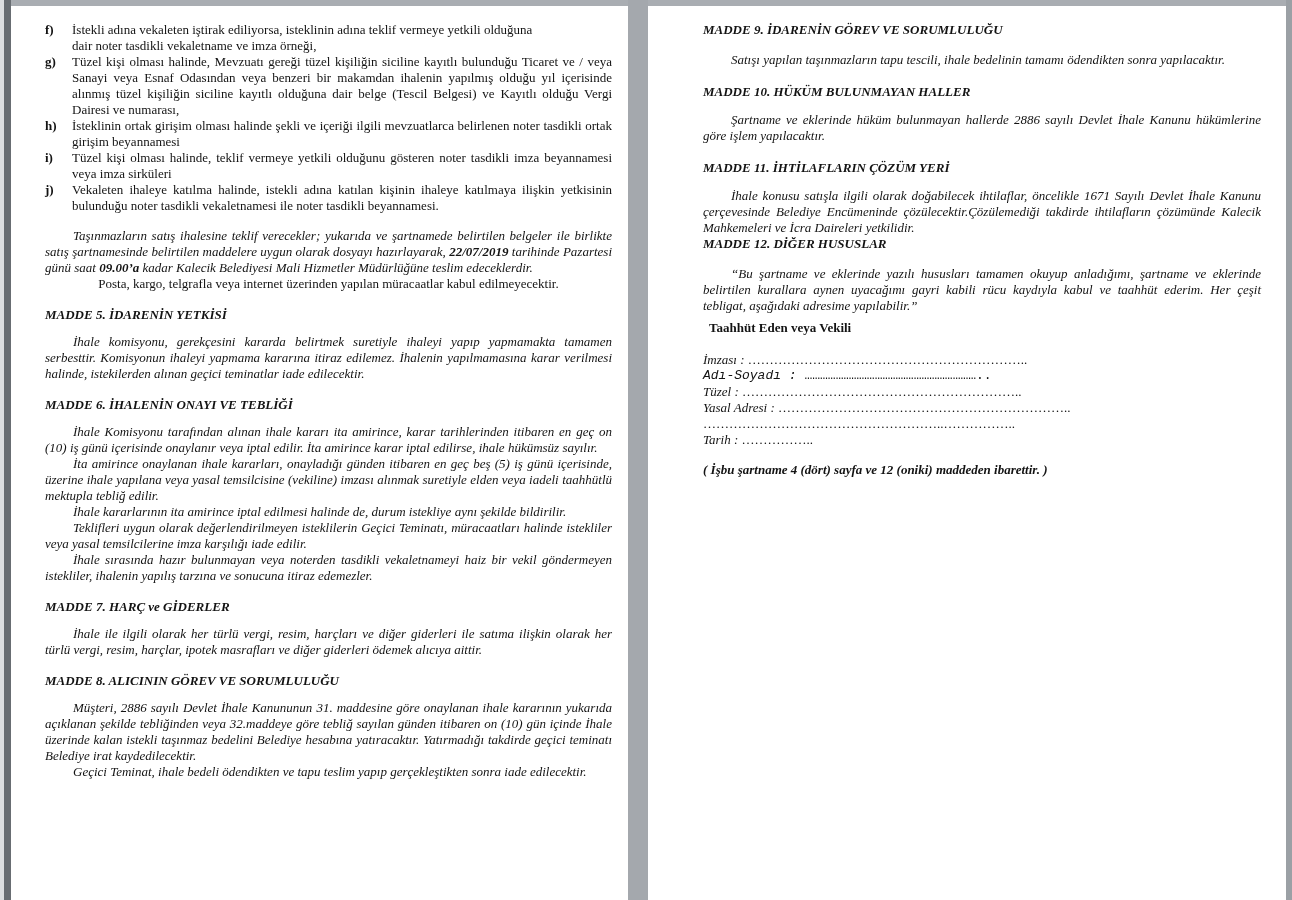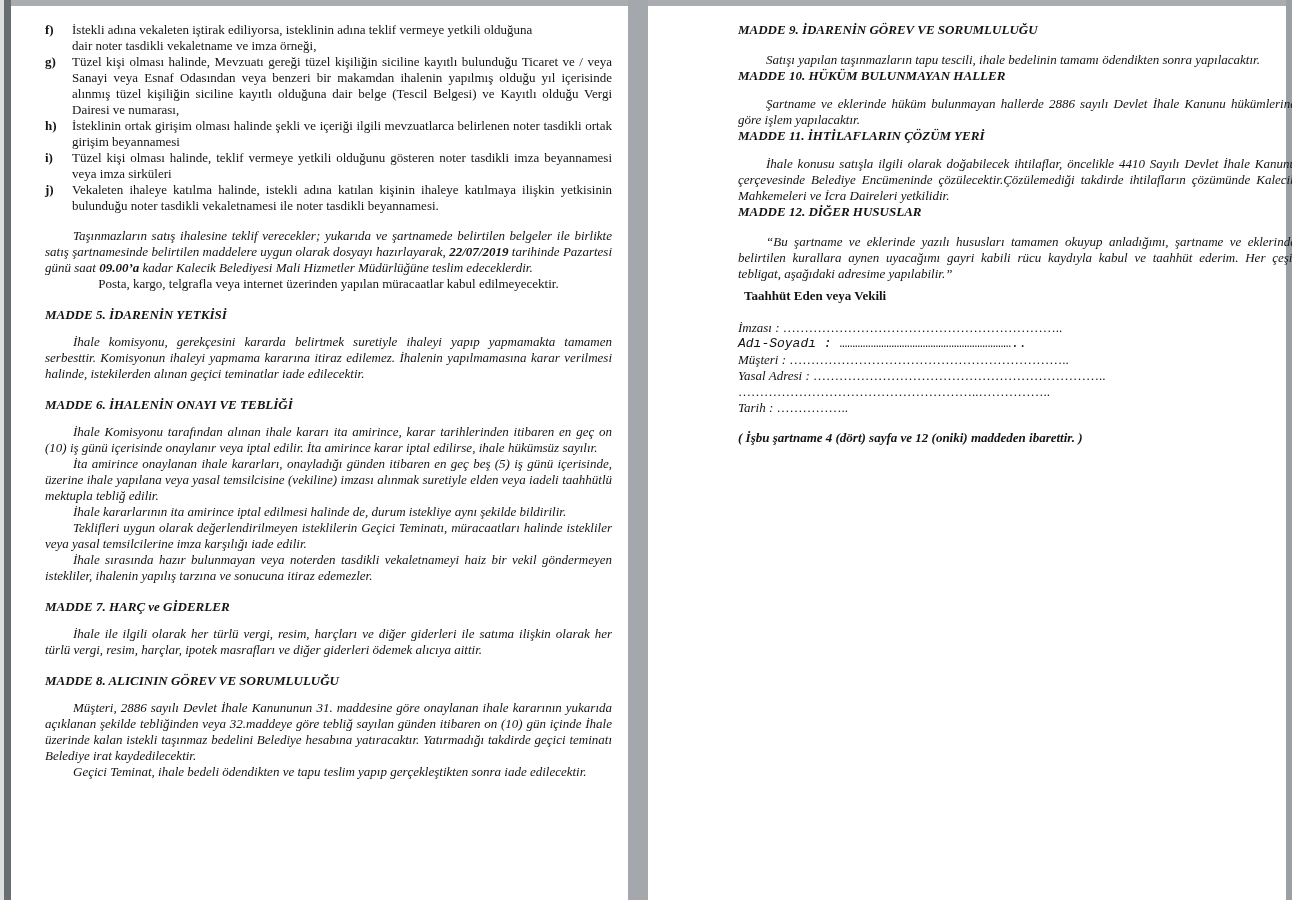--- a/index.html
+++ b/index.html
@@ -13,37 +13,37 @@
     color:#131313;
   }
   
   .strip-top{position:absolute;left:0;top:0;width:1292px;height:6px;background:#a9adb2;}
   .strip-left-outer{position:absolute;left:0;top:0;width:4px;height:900px;background:#dcdee0;}
   .strip-left{position:absolute;left:4px;top:0;width:7px;height:900px;background:#686d72;}
   .strip-gap{position:absolute;left:628px;top:0;width:20px;height:900px;background:#a4a8ad;}
   .strip-right{position:absolute;left:1286px;top:0;width:6px;height:900px;background:#9ba0a5;}
   .page{position:absolute;top:6px;background:#ffffff;}
   .page-left{left:11px;width:617px;height:894px;}
-  .page-right{left:684px;width:584px;height:894px;}
+  .page-right{left:649px;width:584px;height:894px;}
 
   .content{position:absolute;font-size:13px;line-height:16px;}
   .content-left{left:34px;top:16px;width:567px;}
   .content-right{left:54px;top:16px;width:558px;}
 
   .li{position:relative;padding-left:27px;text-align:justify;}
   .li-label{position:absolute;left:0;top:0;font-weight:bold;}
   .li-nojust{text-align:left;}
 
   .para{margin:0;text-indent:28px;text-align:justify;font-style:italic;}
   .para-mt{margin-top:14px;}
   .center-line{text-align:center;}
 
   .heading{font-weight:bold;font-style:italic;margin:0;}
   .mt15{margin-top:15px;}
-  .mt16{}
+  .mt16{margin-top:16px;}
   .mt30{}
   .mt40{margin-top:40px;}
   .mt26{margin-top:26px;font-family:Liberation Mono, monospace;}
   .pmt11{margin-top:11px;}
   .pmt12{margin-top:12px;}
   .pmt14{margin-top:14px;}
 
   .bold{font-weight:bold;}
   .commit-title{font-weight:bold;margin:6px;}
   .sig-row{margin:0;}
@@ -112,31 +112,31 @@
   <div class="page page-right">
     <div class="content content-right">
 
       <p class="heading">MADDE 9. İDARENİN GÖREV VE SORUMLULUĞU</p>
       <p class="para pmt14">Satışı yapılan taşınmazların tapu tescili, ihale bedelinin tamamı ödendikten sonra yapılacaktır.</p>
 
       <p class="heading mt16">MADDE 10. HÜKÜM BULUNMAYAN HALLER</p>
       <p class="para pmt12">Şartname ve eklerinde hüküm bulunmayan hallerde 2886 sayılı Devlet İhale Kanunu hükümlerine göre işlem yapılacaktır.</p>
 
       <p class="heading mt16">MADDE 11. İHTİLAFLARIN ÇÖZÜM YERİ</p>
-      <p class="para pmt12">İhale konusu satışla ilgili olarak doğabilecek ihtilaflar, öncelikle 4410 Sayılı Devlet İhale Kanunu çerçevesinde Belediye Encümeninde çözülecektir.Çözülemediği takdirde ihtilafların çözümünde Kalecik Mahkemeleri ve İcra Daireleri yetkilidir.</p>
+      <p class="para pmt12">İhale konusu satışla ilgili olarak doğabilecek ihtilaflar, öncelikle 1671 Sayılı Devlet İhale Kanunu çerçevesinde Belediye Encümeninde çözülecektir.Çözülemediği takdirde ihtilafların çözümünde Kalecik Mahkemeleri ve İcra Daireleri yetkilidir.</p>
 
       <p class="heading mt30">MADDE 12. DİĞER HUSUSLAR</p>
       <p class="para pmt14">“Bu şartname ve eklerinde yazılı hususları tamamen okuyup anladığımı, şartname ve eklerinde belirtilen kurallara aynen uyacağımı gayri kabili rücu kaydıyla kabul ve taahhüt ederim. Her çeşit tebligat, aşağıdaki adresime yapılabilir.”</p>
 
       <p class="commit-title mt40">Taahhüt Eden veya Vekili</p>
 
       <p class="sig-row sig-row-gap"><span class="sig-label">İmzası :</span> <span>………………………………………………………..</span></p>
 
       <p class="sig-row mt26"><span class="sig-label">Adı-Soyadı :</span> <span>…………………………………………………………..</span></p>
-      <p class="sig-row"><span class="sig-label">Müşteri :</span> <span>………………………………………………………..</span></p>
+      <p class="sig-row"><span class="sig-label">Tüzel :</span> <span>………………………………………………………..</span></p>
       <p class="sig-row"><span class="sig-label">Yasal Adresi :</span> <span>…………………………………………………………..</span></p>
       <p class="sig-row"><span>………………………………………………..……………..</span></p>
       <p class="sig-row"><span class="sig-label">Tarih :</span> <span>……………..</span></p>
 
       <p class="final-note">( İşbu şartname 4 (dört) sayfa ve 12 (oniki) maddeden ibarettir. )</p>
 
     </div>
   </div>
 </div>
 

